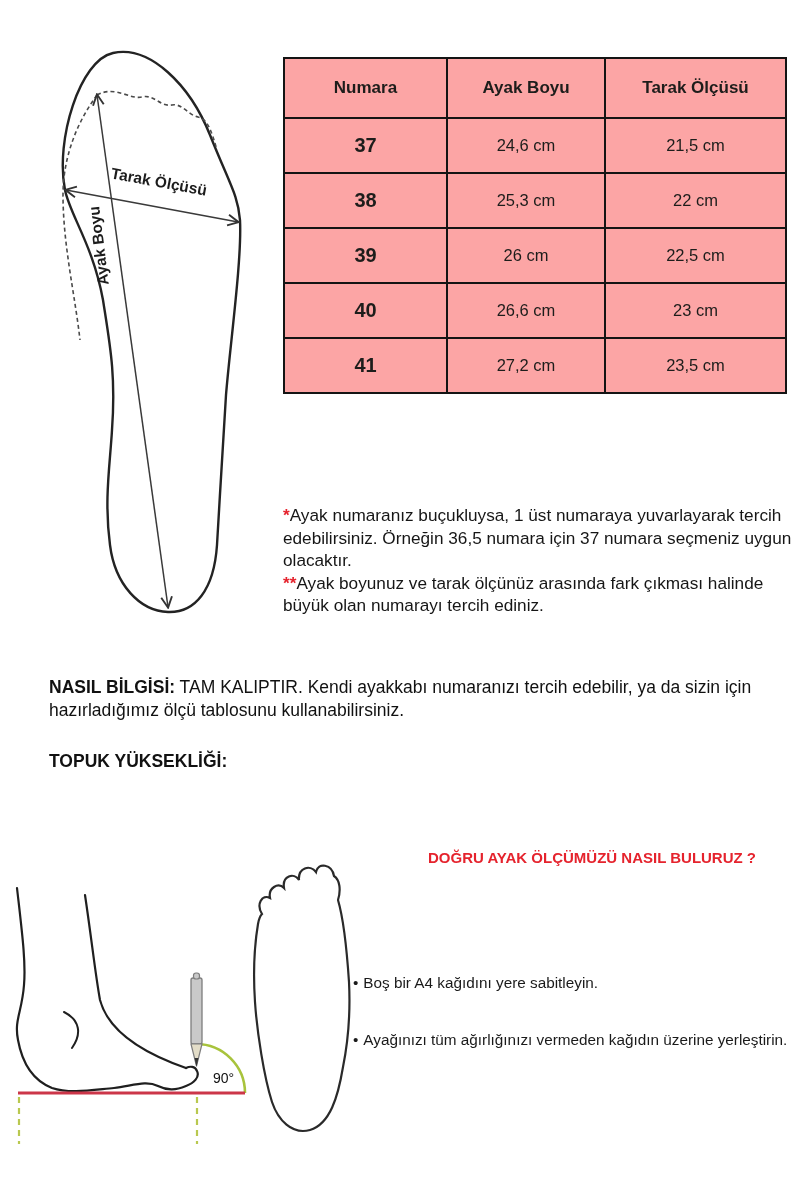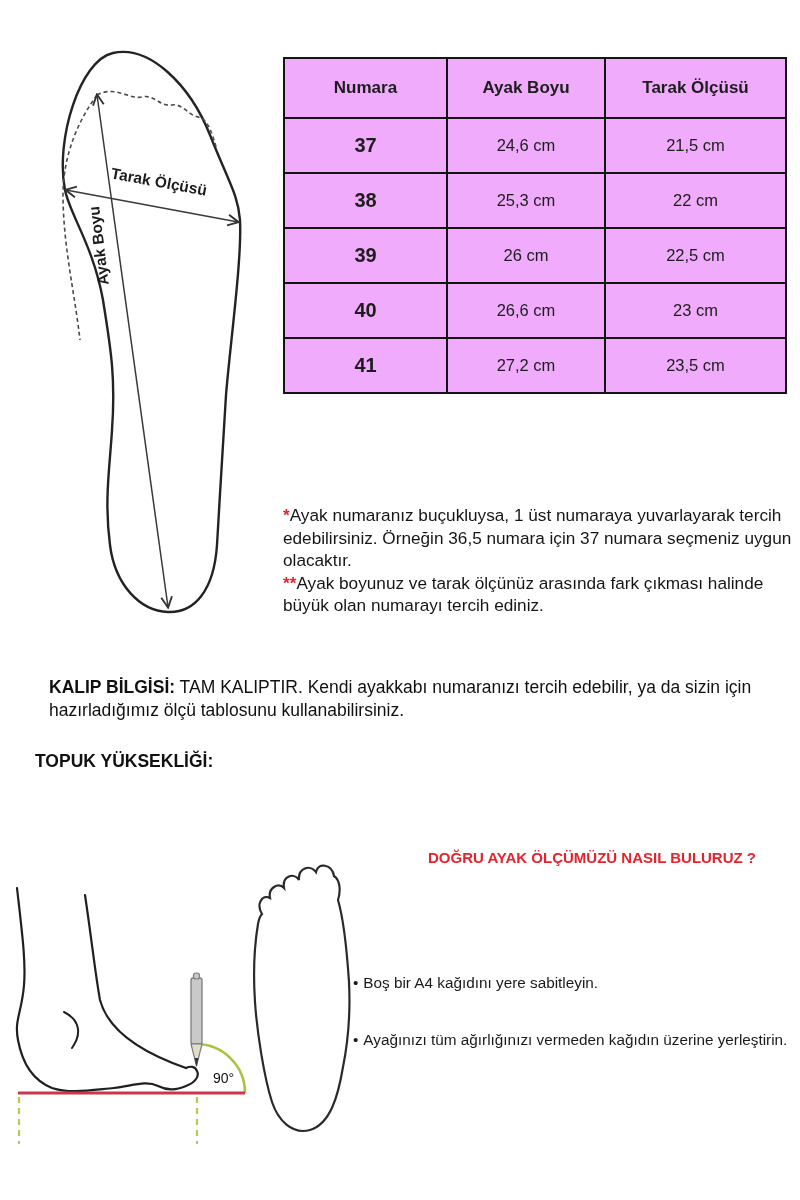--- a/index.html
+++ b/index.html
@@ -2,36 +2,36 @@
 <html><head>
 <meta charset="utf-8">
 <style>
   html,body{margin:0;padding:0;background:#fff;}
   .page{position:relative;width:800px;height:1200px;background:#ffffff;
         font-family:"Liberation Sans", sans-serif;color:#1d1d1b;overflow:hidden;}
 
   
   table.size-table{position:absolute;left:283px;top:57px;border-collapse:collapse;table-layout:fixed;}
   table.size-table th, table.size-table td{
-      border:2px solid #141414;text-align:center;vertical-align:middle;padding:0;background:#f0abfc;}
+      border:2px solid #141414;text-align:center;vertical-align:middle;padding:0;background:#fca5a5;}
   table.size-table th{height:58px;font-size:17px;font-weight:bold;}
   table.size-table td{height:53px;}
   td.cell-num{font-size:20px;font-weight:bold;}
   td.cell-val{font-size:16.5px;}
   .col-1{width:163px;}.col-2{width:158px;}.col-3{width:181px;}
 
   
   .notes{position:absolute;left:283px;top:504px;width:516px;font-size:17.2px;line-height:1.31;color:#161616;}
   .red{color:#e5232d;}
   .note-marker{font-weight:bold;}
 
   
   .kalip{position:absolute;left:49px;top:676px;width:740px;font-size:17.5px;line-height:1.3;color:#111;}
   .kalip .lbl{font-weight:bold;}
-  .topuk{position:absolute;left:35px;top:751px;font-size:17.5px;font-weight:bold;color:#111;}
+  .topuk{position:absolute;left:49px;top:751px;font-size:17.5px;font-weight:bold;color:#111;}
 
   
   .measure-title{position:absolute;left:372px;top:849px;width:440px;text-align:center;
                  font-size:15px;font-weight:bold;color:#e5232d;}
   .bullets{position:absolute;left:353px;top:936px;width:448px;font-size:15.3px;line-height:1.4;color:#1a1a1a;}
   .bullet-line{white-space:nowrap;margin-top:36px;}
   .bullet-char{margin-right:5px;}
   .measure-footer{position:absolute;left:353px;top:1040px;width:446px;font-size:15.5px;line-height:1.35;color:#1a1a1a;}
 
   
@@ -115,21 +115,21 @@
       </tr>
     </tbody>
   </table>
 
   <div class="notes">
     <span class="red note-marker">*</span><span>Ayak numaranız buçukluysa, 1 üst numaraya yuvarlayarak tercih edebilirsiniz. Örneğin 36,5 numara için 37 numara seçmeniz uygun olacaktır.</span><br>
     <span class="red note-marker">**</span><span>Ayak boyunuz ve tarak ölçünüz arasında fark çıkması halinde büyük olan numarayı tercih ediniz.</span>
   </div>
 
   <div class="kalip">
-    <span class="lbl">KALIP BİLGİSİ:</span><span> TAM KALIPTIR. Kendi ayakkabı numaranızı tercih edebilir, ya da sizin için hazırladığımız ölçü tablosunu kullanabilirsiniz.</span>
+    <span class="lbl">NASIL BİLGİSİ:</span><span> TAM KALIPTIR. Kendi ayakkabı numaranızı tercih edebilir, ya da sizin için hazırladığımız ölçü tablosunu kullanabilirsiniz.</span>
   </div>
   <div class="topuk">TOPUK YÜKSEKLİĞİ:</div>
 
   <div class="measure-title">DOĞRU AYAK ÖLÇÜMÜZÜ NASIL BULURUZ ?</div>
 
   <svg class="measure-svg" width="370" height="300" viewBox="0 0 370 300">
 
     <path d="M 17 26
              C 22 70 26 100 24 123
              C 22 150 14 158 18 178

